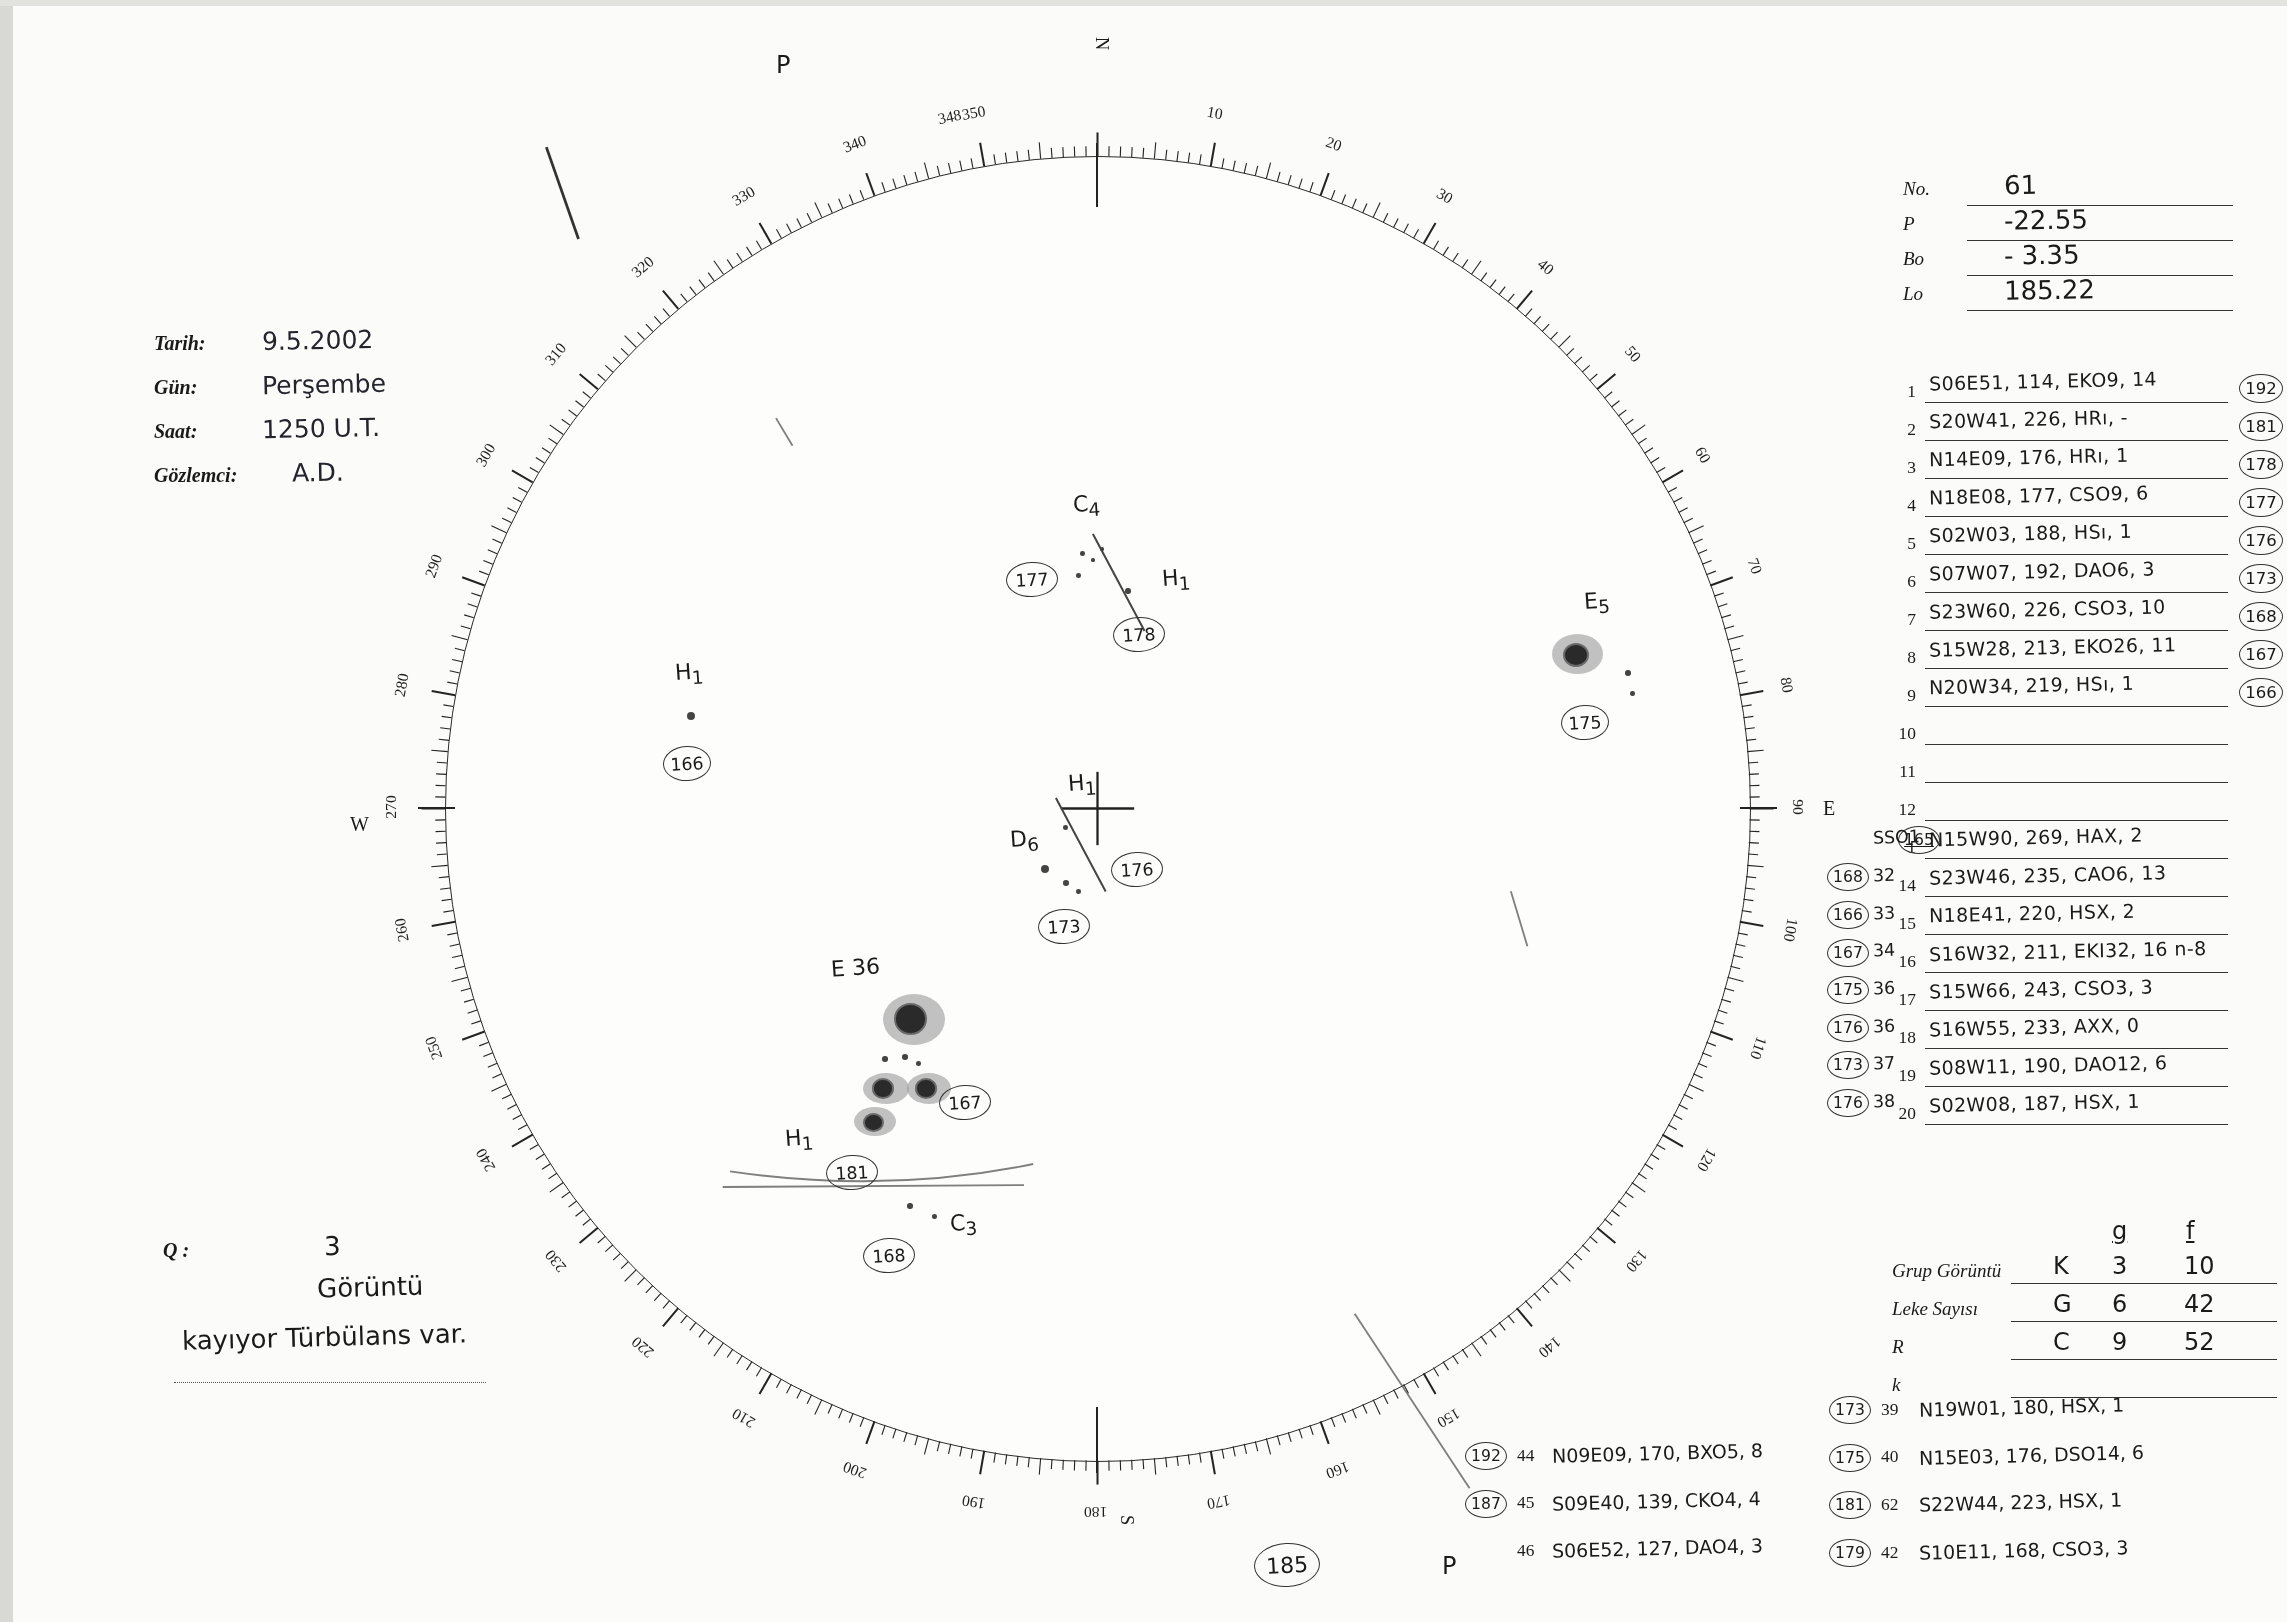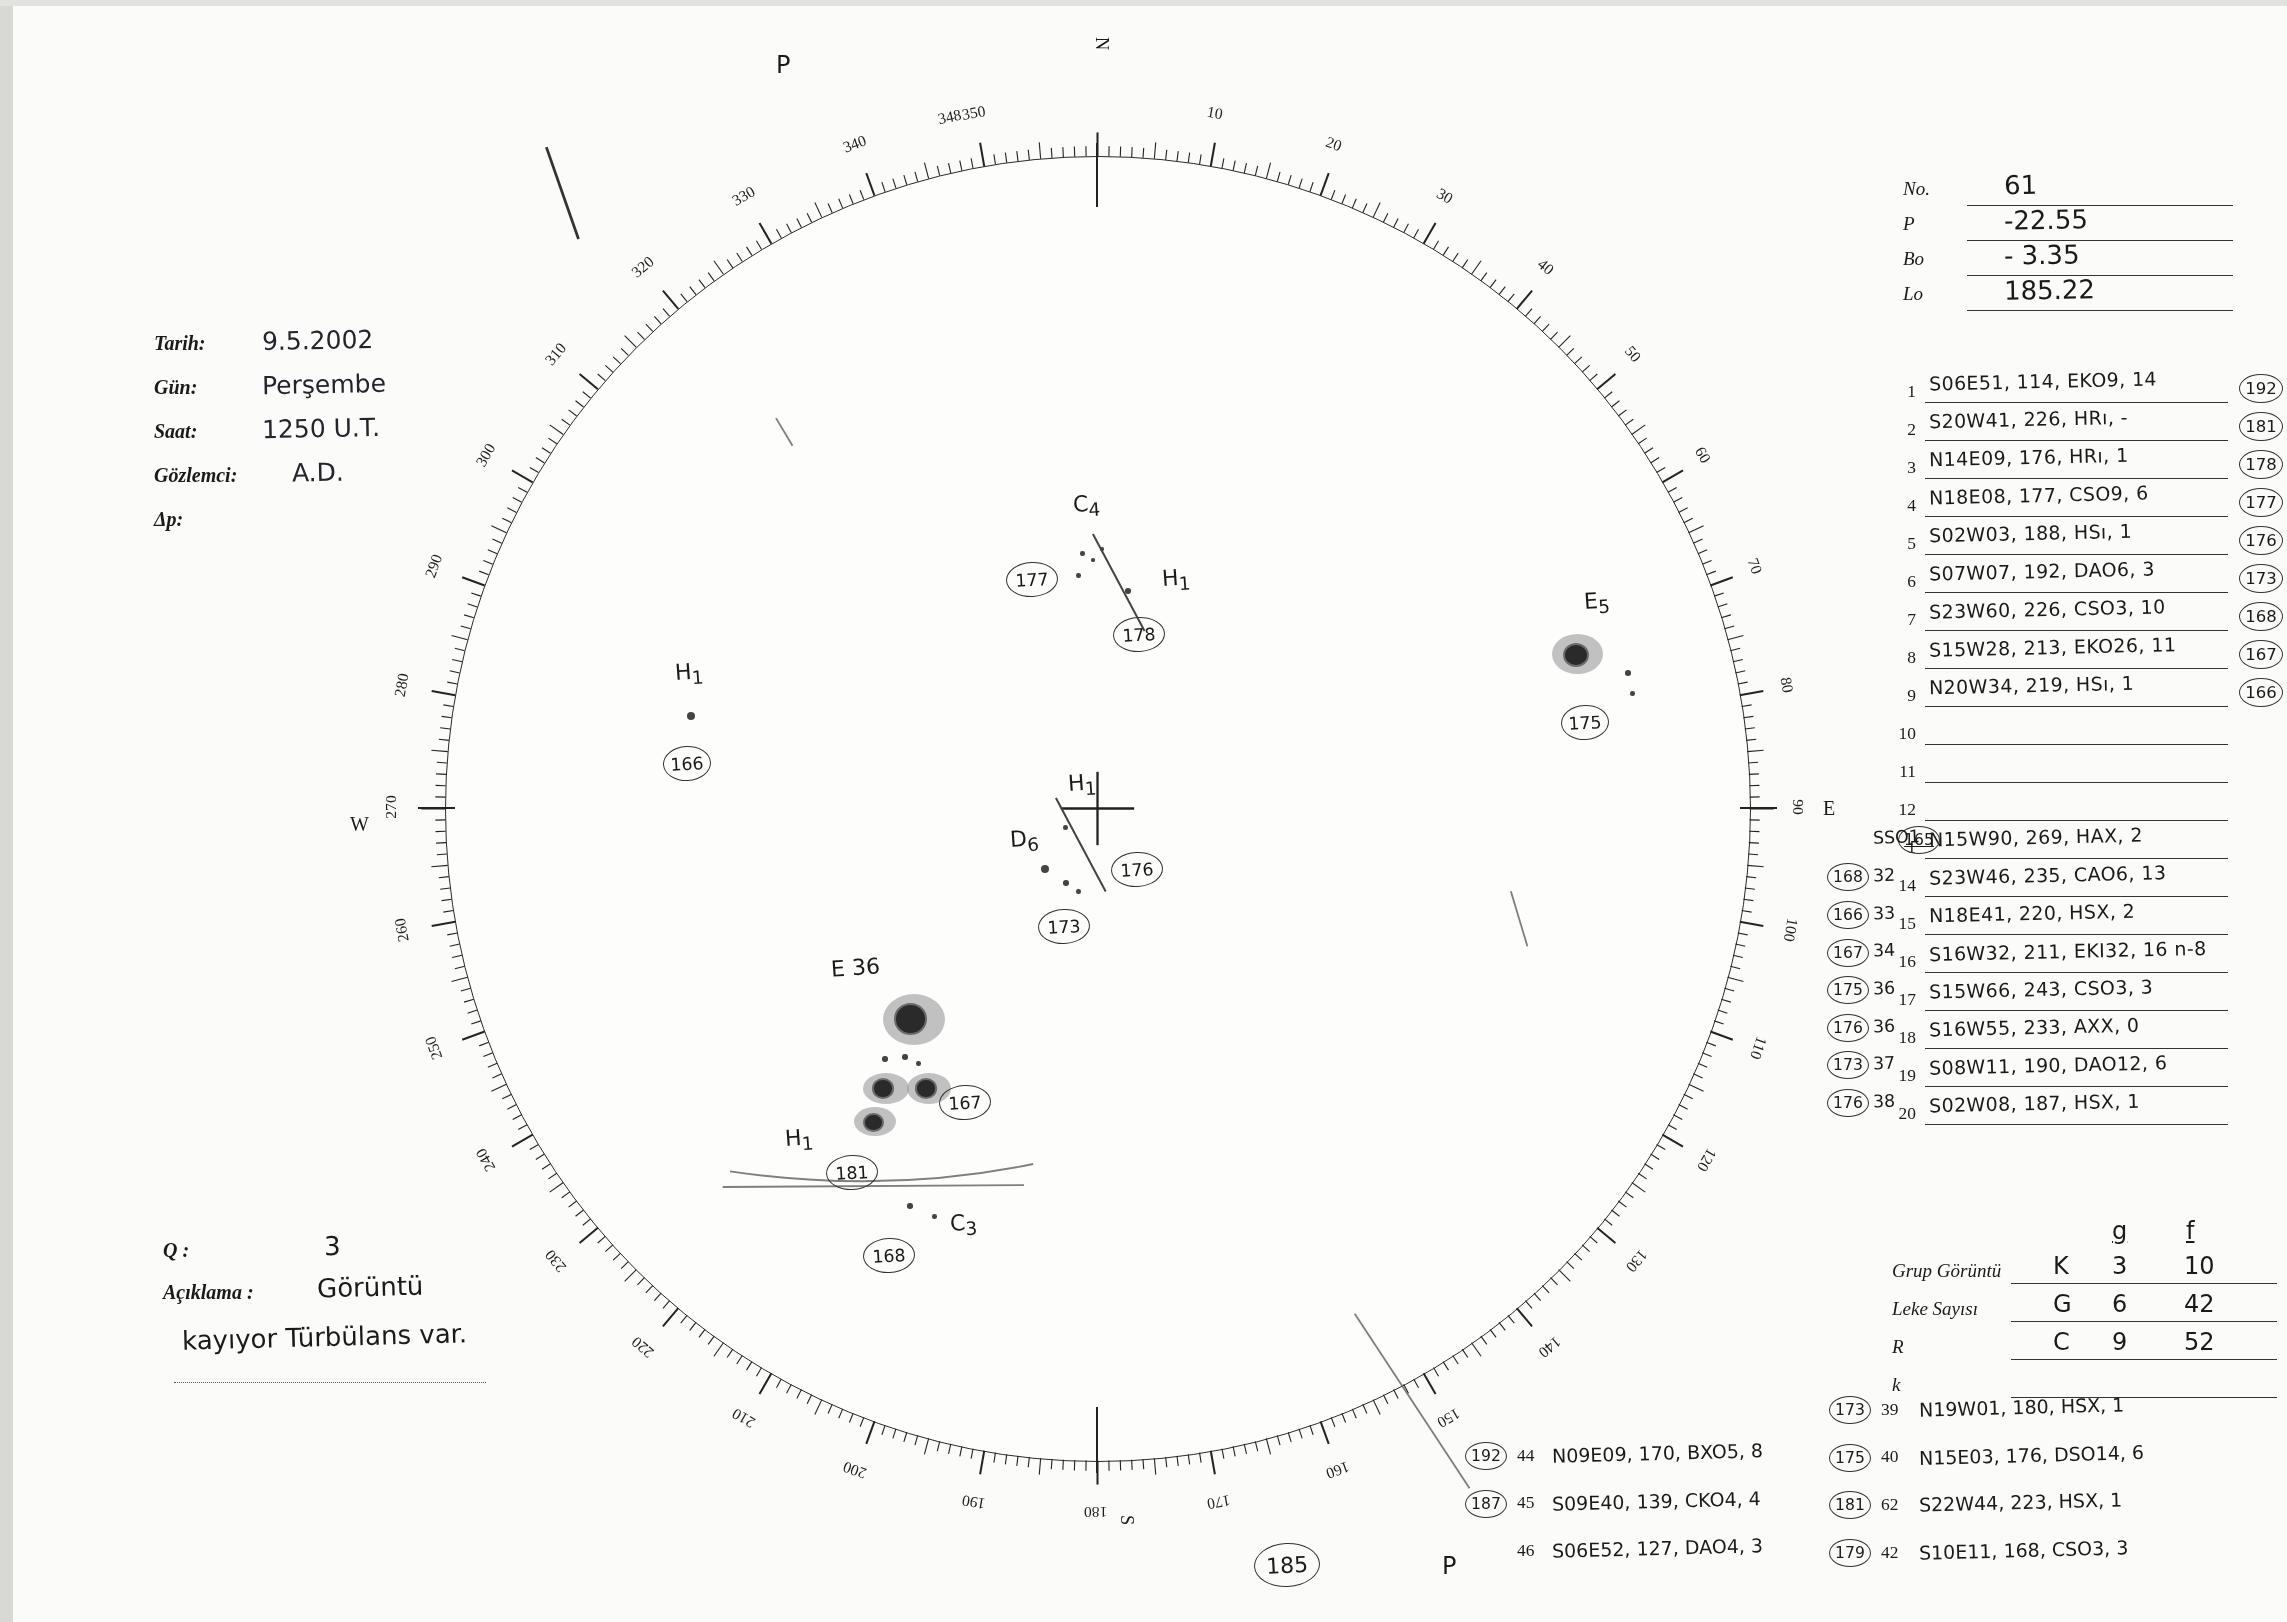--- a/index.html
+++ b/index.html
@@ -130,33 +130,26 @@
       <span class="fval">Perşembe</span>
     </div>
     <div class="frow">
       <span class="flabel">Saat:</span>
       <span class="fval">1250 U.T.</span>
     </div>
     <div class="frow">
       <span class="flabel">Gözlemci:</span>
       <span class="fval s2">A.D.</span>
     </div>
-    <div class="frow">
-      <span class="flabel">Δp:</span>
-      <span class="fval"></span>
-    </div>
   </div>
 
   <div class="qblock">
     <div class="qrow">
       <span class="qlabel">Q :</span>
       <span class="qval">3</span>
-    </div>
-    <div class="qrow">
-      <span class="qlabel">Açıklama :</span>
     </div>
   </div>
   <div class="qnote1">Görüntü</div>
   <div class="qnote2">kayıyor Türbülans var.</div>
   <div class="qunder"></div>
 
   <div class="disc-wrap">
     <div class="disc"></div>
     <svg class="tickcanvas" viewBox="0 0 1560 1560">
       <g id="ticks" stroke="#232323">

